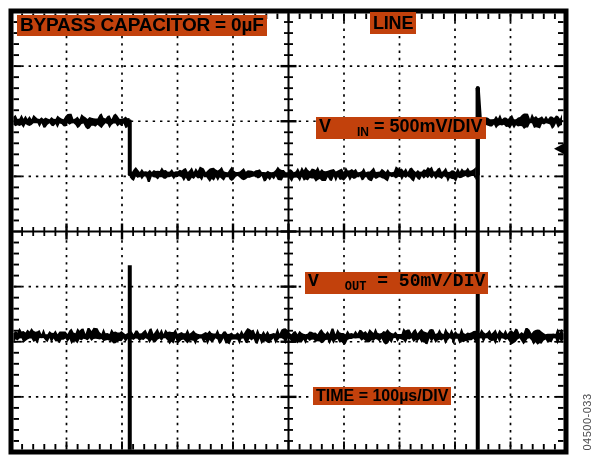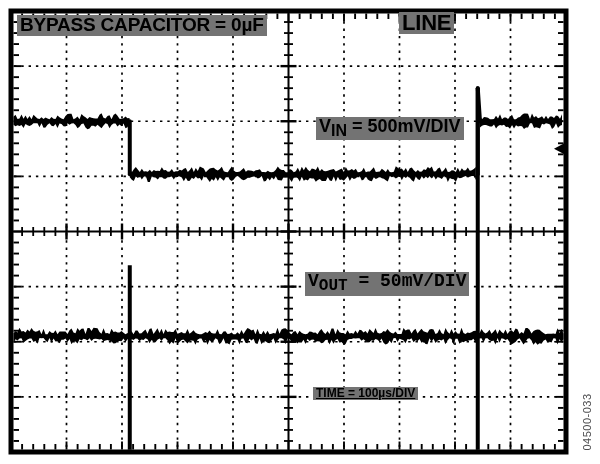--- a/index.html
+++ b/index.html
@@ -3,28 +3,28 @@
 <meta charset="utf-8">
 <style>
   html,body{margin:0;padding:0;background:#ffffff;}
   #stage{
     position:relative;width:600px;height:464px;background:#ffffff;overflow:hidden;
     font-family:"Liberation Sans","DejaVu Sans",sans-serif;
   }
   #scope-svg{position:absolute;left:0;top:0;}
   .lbl{
     position:absolute;color:#000;font-weight:bold;white-space:nowrap;
-    background:#737373;padding:0 3px;line-height:1.1;
+    background:#c2410c;padding:0 3px;line-height:1.1;
   }
   #label-title{left:17px;top:15px;font-size:19px;letter-spacing:-0.2px;}
-  #label-annotation{left:399px;top:12px;font-size:22px;line-height:22px;letter-spacing:-0.2px;text-align:center;}
+  #label-annotation{left:370px;top:12px;font-size:18px;line-height:22px;letter-spacing:-0.2px;text-align:center;}
   #label-vin{left:316px;top:117px;font-size:18px;}
   #label-vout{left:305px;top:272px;font-size:18px;font-family:Liberation Mono, monospace;}
-  #label-time{left:313px;top:387px;font-size:12px;text-decoration:underline;}
-  .sub{font-size:16px;font-weight:bold;vertical-align:-4px;letter-spacing:0;}
+  #label-time{left:313px;top:387px;font-size:16px;}
+  .sub{font-size:12px;font-weight:bold;vertical-align:-4px;letter-spacing:0;margin-left:26px;}
   #watermark{
     position:absolute;left:549px;top:416px;width:76px;text-align:center;
     transform:rotate(-90deg);transform-origin:center center;
     font-size:11px;color:#4d4d4f;background:transparent;font-weight:normal;
     letter-spacing:0.5px;
   }
 </style>
 </head>
 <body>
 

